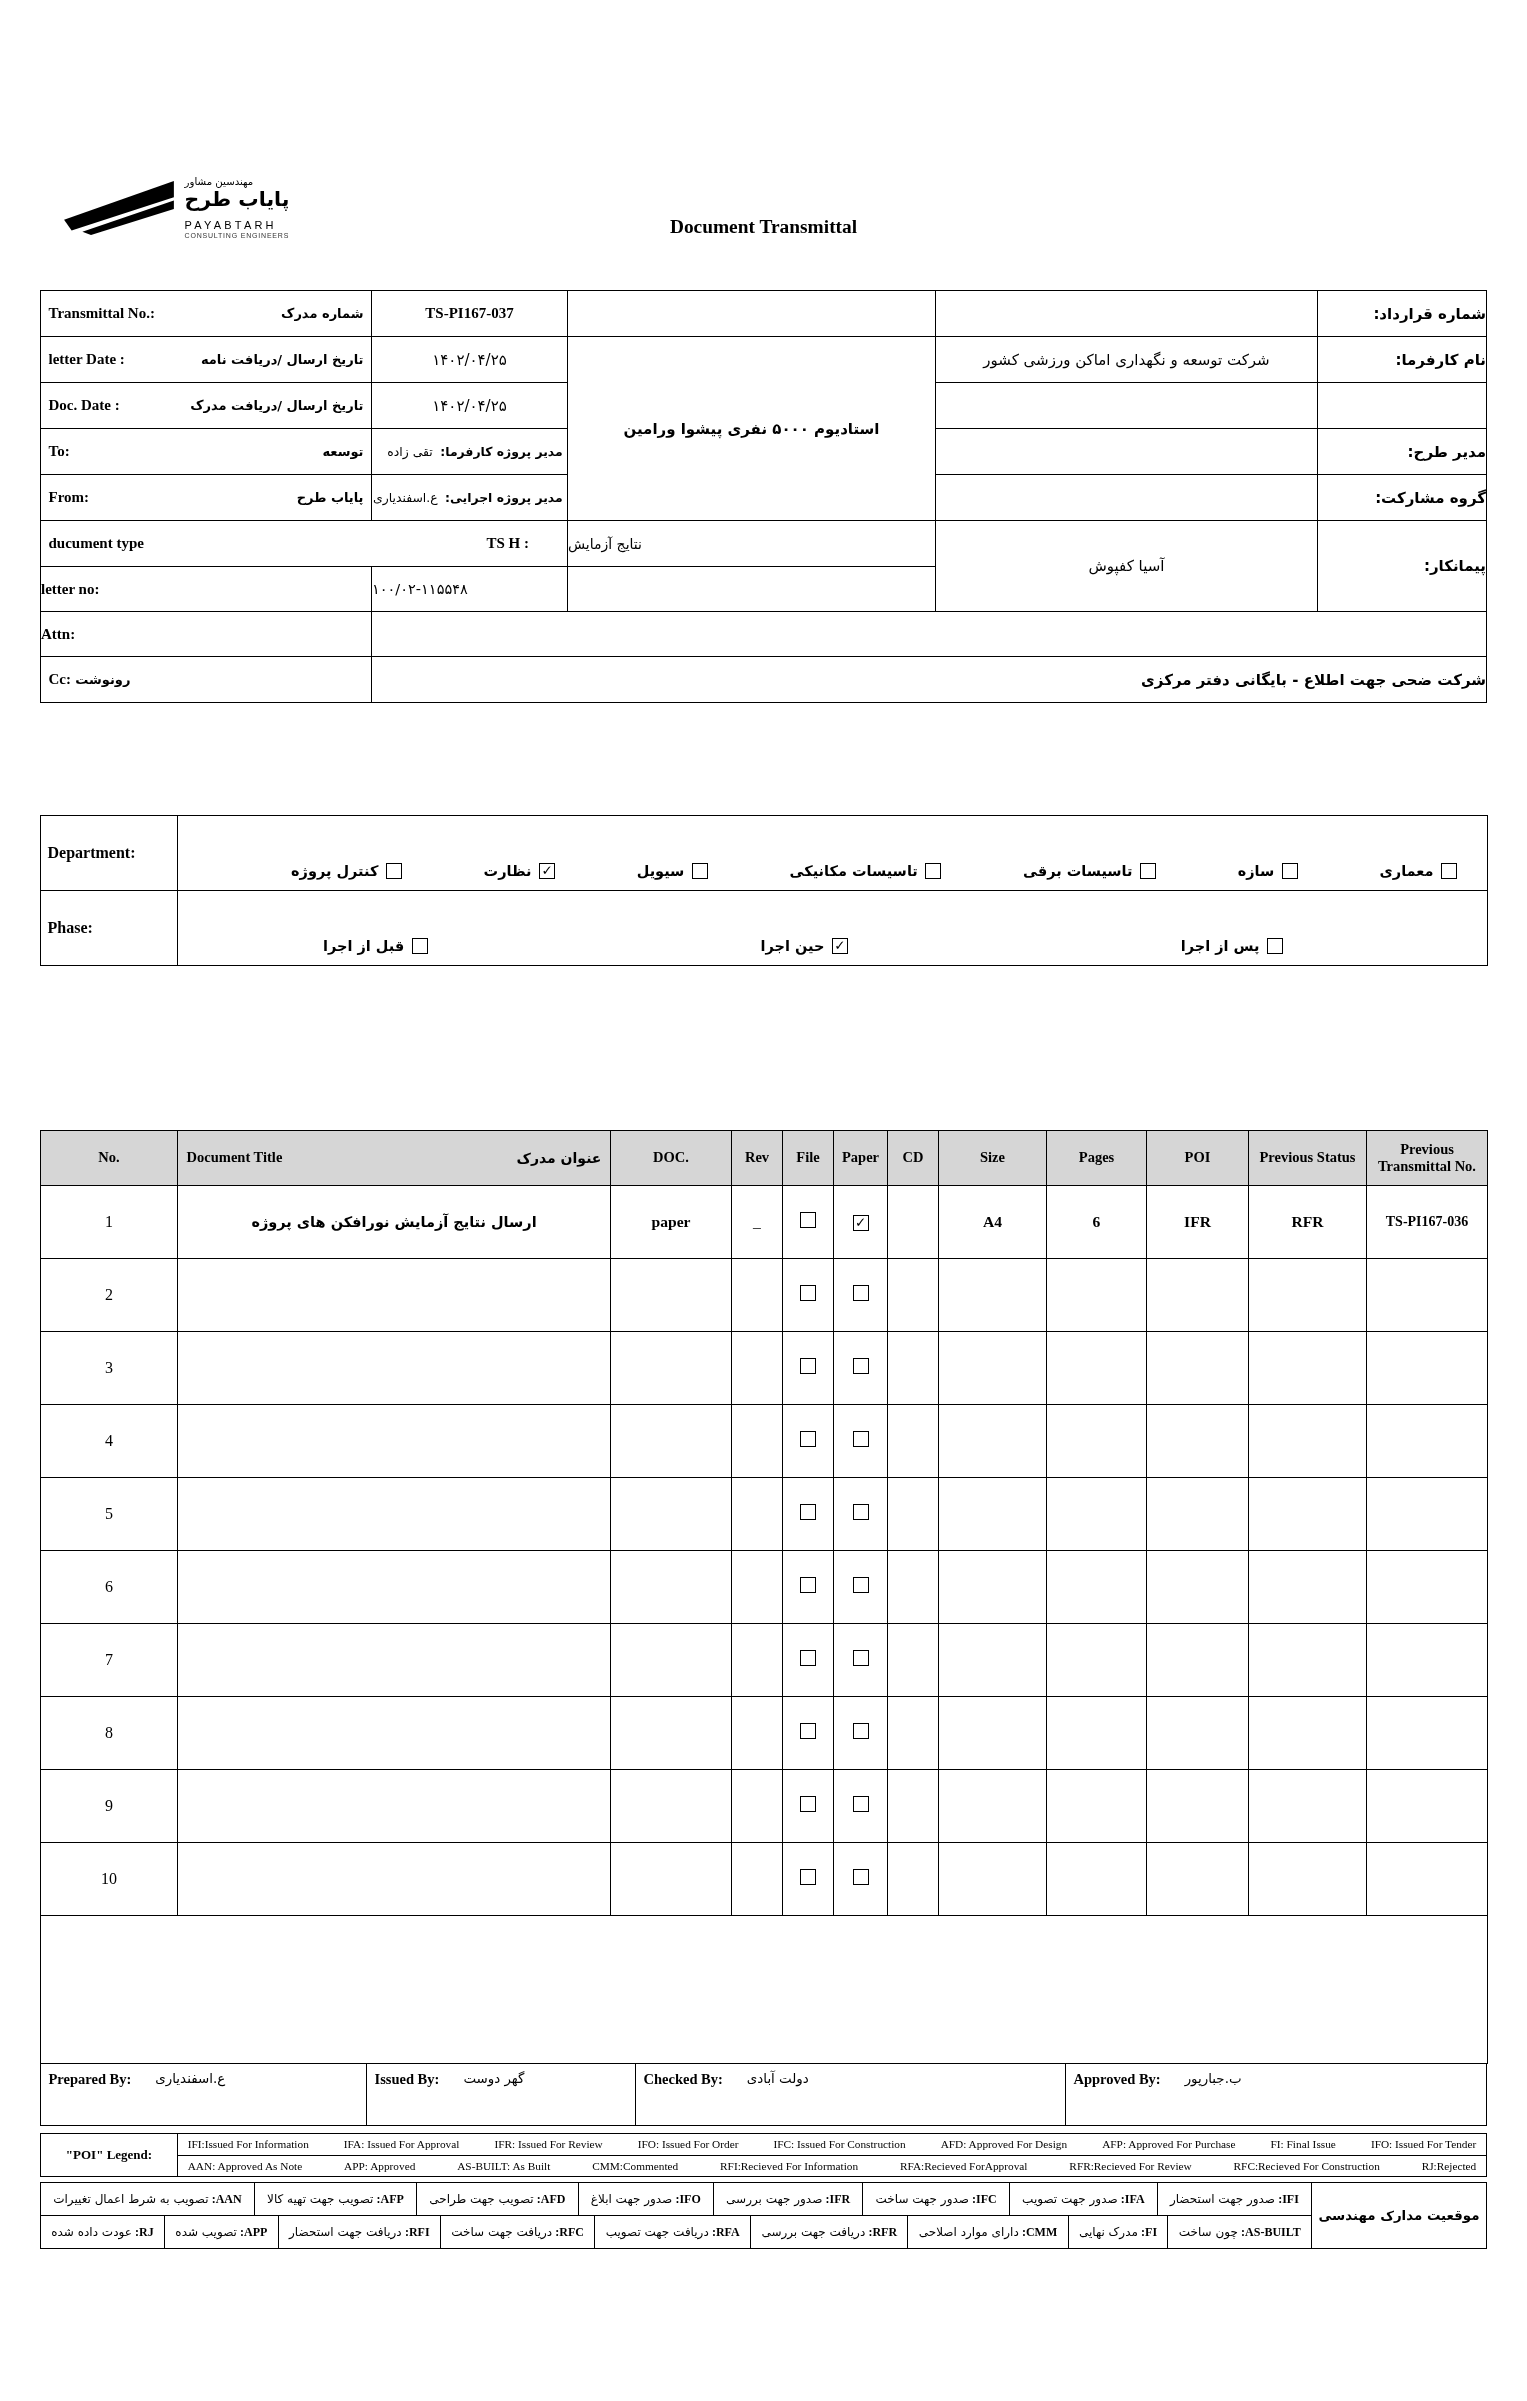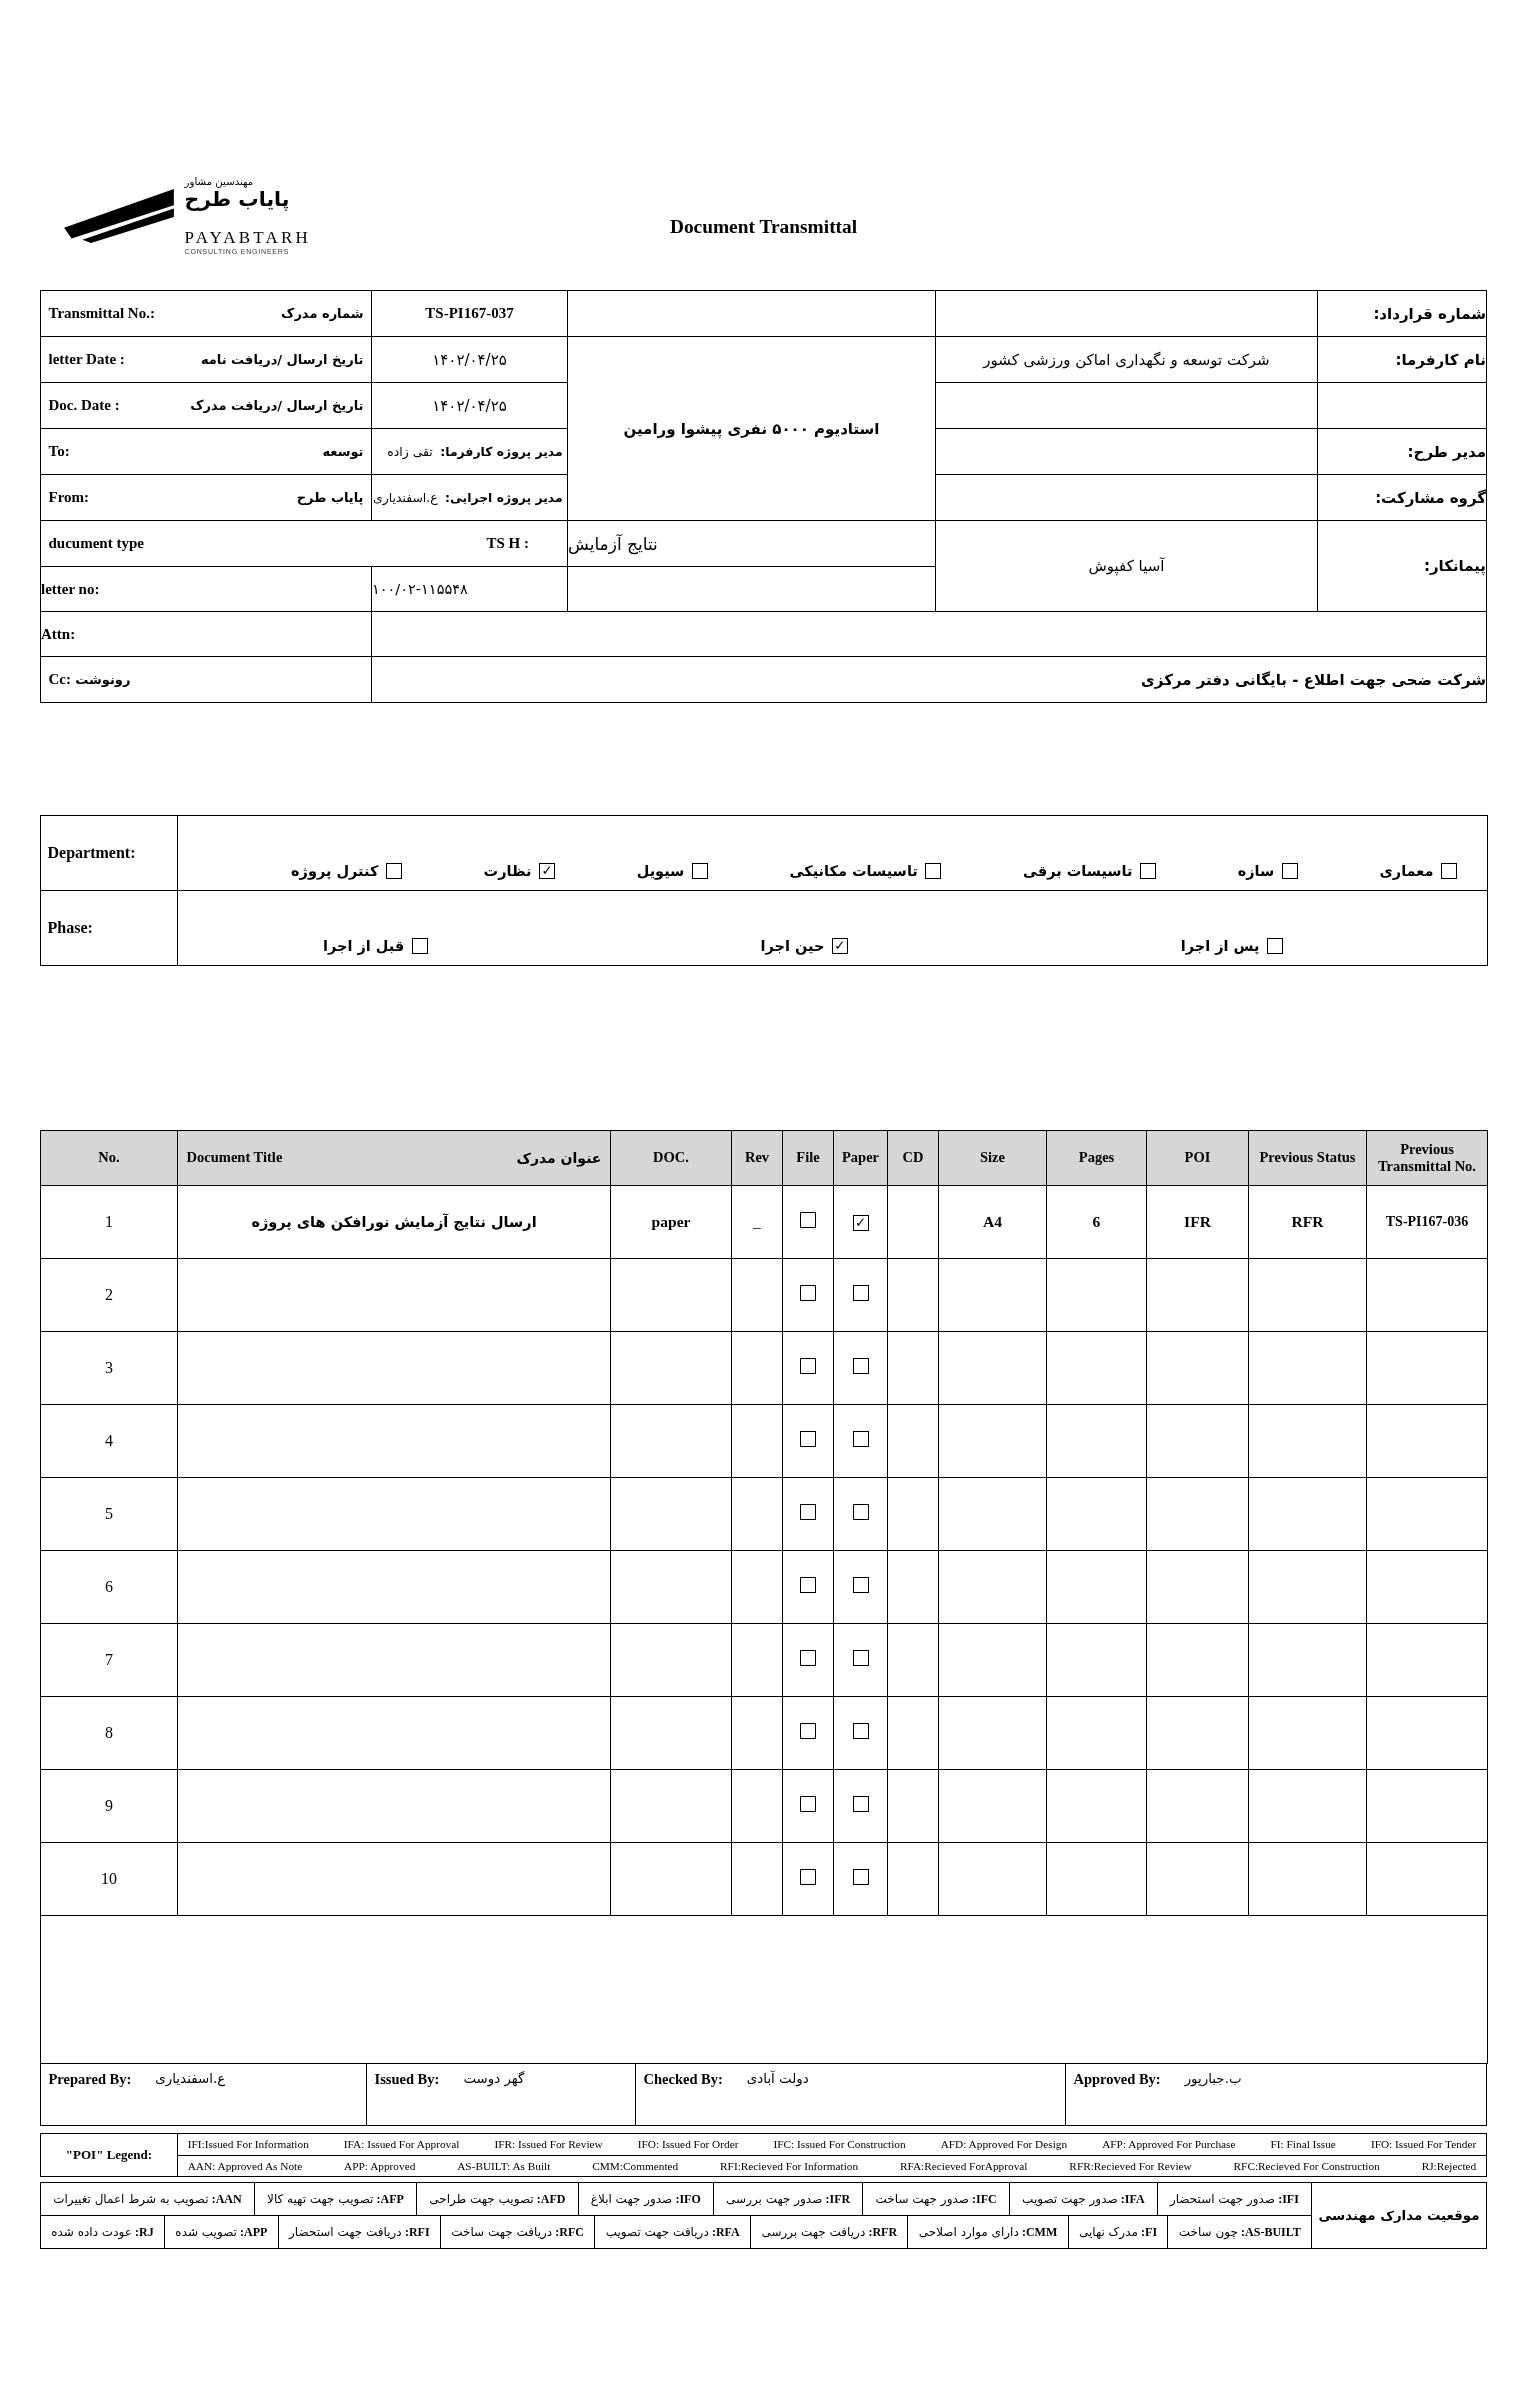--- a/index.html
+++ b/index.html
@@ -7,21 +7,21 @@
   .page { position:relative; width:1527px; height:2401px; background:#fff; color:#000;
           font-family:"Liberation Serif", serif; overflow:hidden; }
   .abs { position:absolute; left:40px; width:1447px; }
   .b  { font-weight:700; }
 
   
   .logo { position:absolute; left:63px; top:176px; display:flex; gap:8.6px; align-items:center; }
   .logo-text { display:flex; flex-direction:column; line-height:1.15; }
   .logo-fa-tag  { font-size:10.2px; font-family:"DejaVu Sans",sans-serif; }
   .logo-fa-name { font-size:20.4px; font-weight:700; font-family:"DejaVu Sans",sans-serif; }
-  .logo-en-name { font-size:17px; letter-spacing:3.2px; margin-top:17px; font-family:Liberation Serif, serif; }
+  .logo-en-name { font-size:11px; letter-spacing:3.2px; margin-top:8px; font-family:Liberation Sans, sans-serif; }
   .logo-en-tag  { font-size:7px; letter-spacing:0.8px; color:#333; font-family:"Liberation Sans",sans-serif; }
 
   .doc-title { position:absolute; top:216px; left:0; width:100%; text-align:center;
                font-size:19.4px; font-weight:700; }
 
   
   table.t { border-collapse:collapse; table-layout:fixed; width:1447px; border:1.6px solid #000; }
   table.t td { border:1.1px solid #000; padding:0; vertical-align:middle; overflow:hidden; font-size:15px; }
 
   
@@ -191,21 +191,21 @@
         <td></td>
         <td class="rlbl">گروه مشارکت:</td>
       </tr>
       <tr>
         <td colspan="2">
           <div class="flexrow" style="padding-right:38px">
                 <span class="enlbl">ducument type</span>
                 <span class="enlbl">TS H :</span>
               </div>
         </td>
-        <td class="faval alignleft" dir="rtl" style="font-size:17px">نتایج آزمایش</td>
+        <td class="faval alignleft" dir="rtl" style="font-size:14px">نتایج آزمایش</td>
         <td class="c faval" rowspan="2" dir="rtl">آسیا کفپوش</td>
         <td class="rlbl" rowspan="2">پیمانکار:</td>
       </tr>
       <tr>
         <td class="pad"><span class="enlbl">letter no:</span></td>
         <td class="faval alignleft" dir="ltr" style="font-size:14.5px">۱۰۰/۰۲-۱۱۵۵۴۸</td>
         <td></td>
       </tr>
       <tr>
         <td class="pad"><span class="enlbl">Attn:</span></td>

